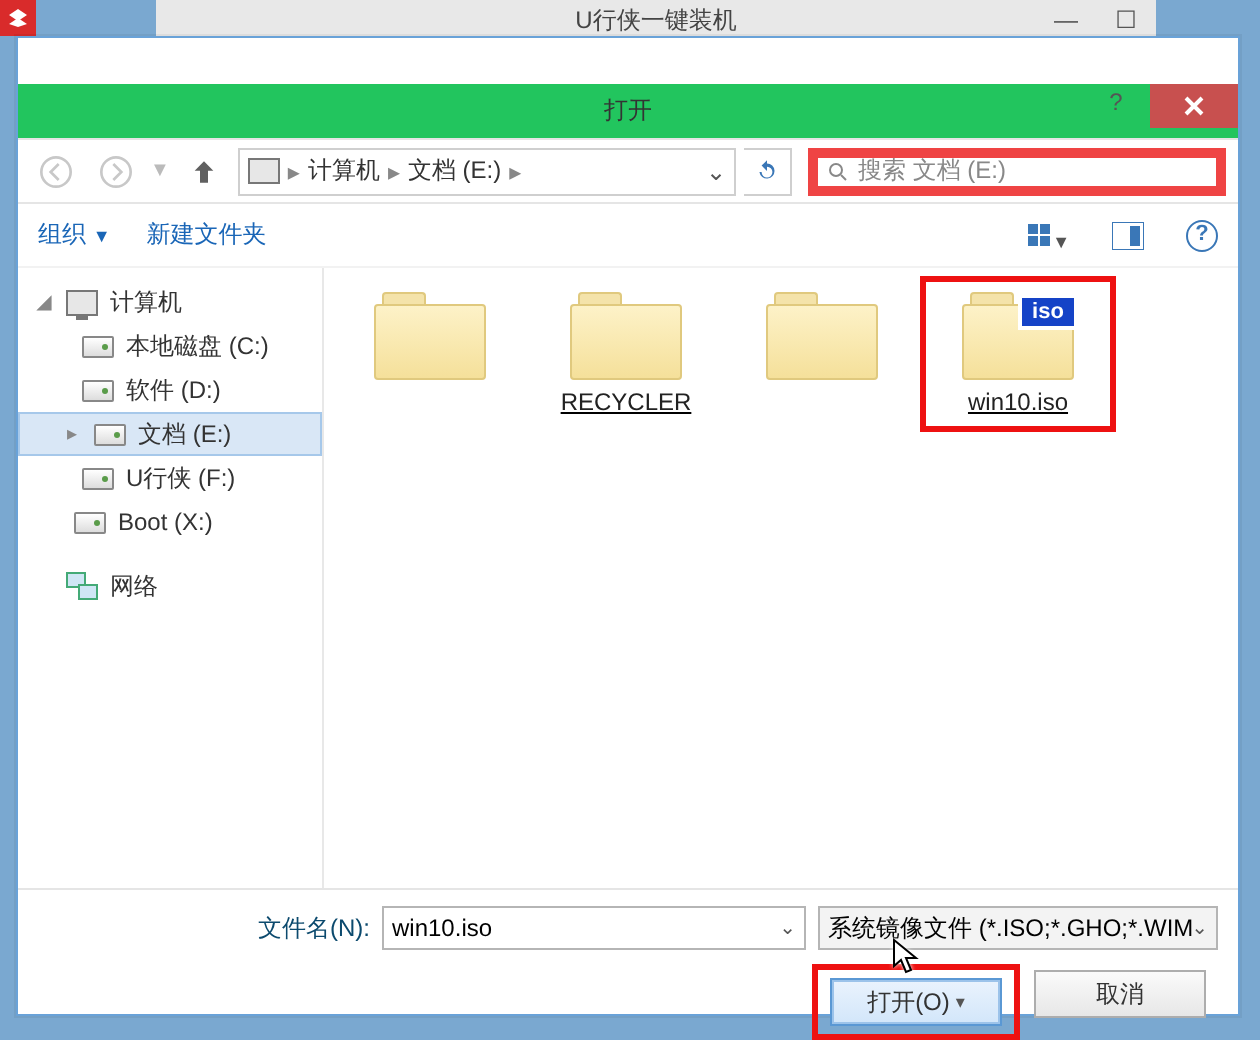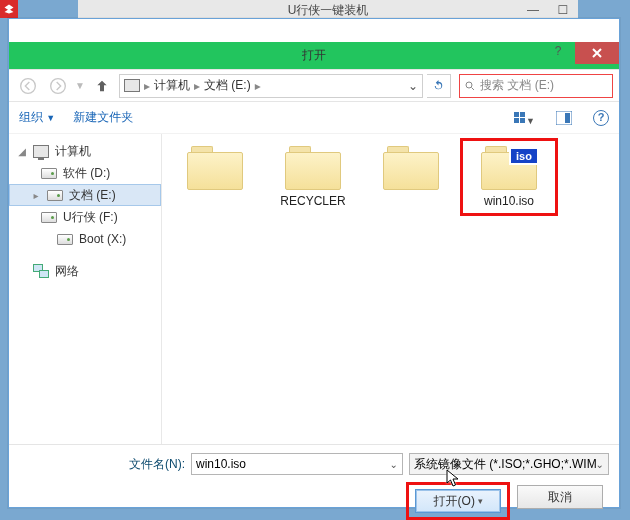--- a/index.html
+++ b/index.html
@@ -21,21 +21,21 @@
   
   .navrow{height:32px;display:flex;align-items:center;padding:2px 6px;gap:4px;border-bottom:1px solid #e5e5e5;}
   .histbtn{width:26px;height:24px;display:flex;align-items:center;justify-content:center;color:#bcbcbc;border-radius:2px;}
   .histbtn svg{width:16px;height:16px;fill:#bcbcbc;}
   .upbtn svg{fill:#606060;}
   .addr{flex:1;height:24px;border:1px solid #cfcfcf;display:flex;align-items:center;padding:0 4px;gap:4px;}
   .addr .crumb{display:flex;align-items:center;gap:4px;color:#333;}
   .addr .sep{color:#888;}
   .addr .dropdown{margin-left:auto;color:#555;}
   .refresh{width:24px;height:24px;border:1px solid #cfcfcf;border-left:none;display:flex;align-items:center;justify-content:center;}
-  .search{width:154px;height:24px;border:1px solid #ef4444;display:flex;align-items:center;padding:0 4px;color:#888;gap:4px;margin-left:4px;}
+  .search{width:209px;height:24px;border:5px solid #ef4444;display:flex;align-items:center;padding:0 4px;color:#888;gap:4px;margin-left:4px;}
   
   .toolrow{height:32px;display:flex;align-items:center;padding:0 10px;gap:18px;border-bottom:1px solid #f2f2f2;}
   .toolrow .org{color:#1a66b7;}
   .toolrow .spacer{flex:1;}
   .iconbtn{width:22px;height:22px;display:flex;align-items:center;justify-content:center;color:#3a77b7;}
   .viewbtn{position:relative;padding-right:10px;}
   .viewbtn .grid{display:grid;grid-template-columns:repeat(2,5px);grid-template-rows:repeat(2,5px);gap:1px;}
   .viewbtn .grid span{background:#3a77b7;}
   .viewbtn .caret{position:absolute;right:0;bottom:3px;font-size:9px;color:#555;}
   .helpicon{width:16px;height:16px;border:1.5px solid #3a77b7;border-radius:50%;color:#3a77b7;font-weight:bold;line-height:13px;text-align:center;font-size:11px;}
@@ -48,21 +48,21 @@
   .tree .drv{width:16px;height:11px;border:1px solid #888;border-radius:1px;position:relative;background:linear-gradient(#fff,#ddd);}
   .tree .drv::after{content:"";position:absolute;right:2px;top:3px;width:3px;height:3px;background:#5a9c4a;border-radius:50%;}
   .tree .pc{width:16px;height:13px;border:1px solid #777;background:#e7e7e7;position:relative;}
   .tree .pc::after{content:"";position:absolute;left:4px;bottom:-3px;width:6px;height:2px;background:#777;}
   .tree .net{width:16px;height:14px;position:relative;}
   .tree .net::before{content:"";position:absolute;left:0;top:0;width:8px;height:6px;border:1px solid #4a7;background:#cfe6f5;}
   .tree .net::after{content:"";position:absolute;right:0;bottom:0;width:8px;height:6px;border:1px solid #4a7;background:#cfe6f5;}
   .tree .caret{width:10px;color:#888;font-size:10px;display:inline-block;text-align:center;}
   .tree .sep{height:10px;}
   .files{flex:1;padding:8px;display:flex;gap:8px;align-items:flex-start;}
-  .item{width:90px;text-align:center;padding:4px 2px;}
+  .item{width:90px;text-align:center;padding:4px 2px;text-decoration:underline;}
   .item .folder{width:56px;height:44px;margin:0 auto 4px;position:relative;}
   .item .folder .tab{position:absolute;top:0;left:4px;width:22px;height:8px;background:#f4e3aa;border-radius:2px 2px 0 0;border:1px solid #e0c97e;border-bottom:none;}
   .item .folder .body{position:absolute;top:6px;left:0;width:56px;height:38px;background:linear-gradient(#fdf2c8,#f5e09a);border:1px solid #e0c97e;border-radius:2px;}
   .item.selected{outline:3px solid #e11;outline-offset:1px;}
   .item .isobadge{position:absolute;top:1px;right:-2px;width:30px;height:18px;background:#1543c7;color:#fff;font-weight:bold;font-size:11px;border:2px solid #fff;line-height:14px;}
   .item .lbl{color:#222;line-height:14px;word-break:break-all;}
   
   .bottom{border-top:1px solid #e5e5e5;padding:8px 10px 10px;}
   .fnrow{display:flex;align-items:center;gap:6px;margin-bottom:10px;padding-left:110px;}
   .fnrow label{color:#0c4a6e;text-align:center;}
@@ -172,32 +172,36 @@
 
   <div class="main">
     <div class="tree" style="position:relative;">
       <div class="node root">
         <span class="caret">◢</span>
           <span class="pc"></span>
         <span>计算机</span>
       </div>
       <div class="node" style="padding-left:32px;">
         <span class="drv"></span>
+        <span>本地磁盘 (C:)</span>
+      </div>
+      <div class="node" style="padding-left:32px;">
+        <span class="drv"></span>
         <span>软件 (D:)</span>
       </div>
       <div class="node selected" style="padding-left:21px;">
         <span class="caret">▸</span>
           <span class="drv"></span>
         <span>文档 (E:)</span>
       </div>
       <div class="node" style="padding-left:32px;">
         <span class="drv"></span>
         <span>U行侠 (F:)</span>
       </div>
-      <div class="node" style="padding-left:48px;">
+      <div class="node" style="padding-left:28px;">
         <span class="drv"></span>
         <span>Boot (X:)</span>
       </div>
       <div class="sep"></div>
       <div class="node root">
         <span class="caret" style="opacity:0">▸</span>
           <span class="net"></span>
         <span>网络</span>
       </div>
     </div>

